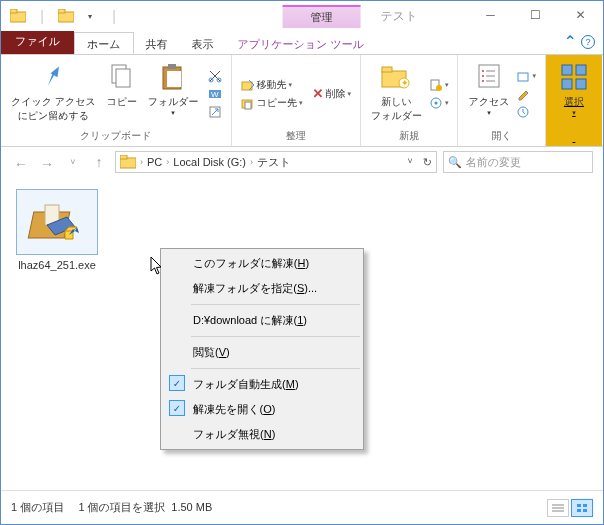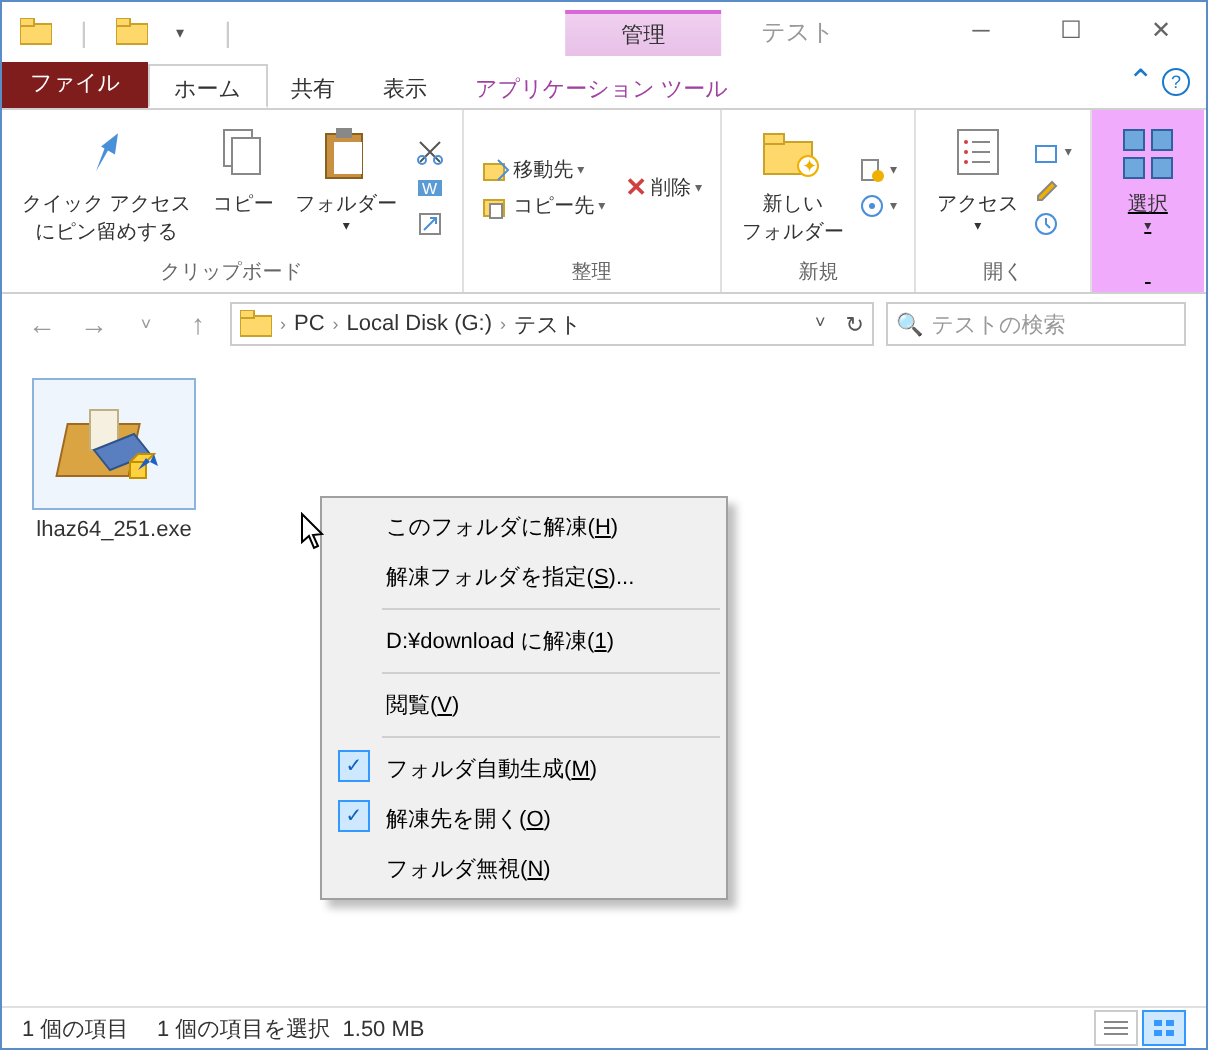--- a/index.html
+++ b/index.html
@@ -20,35 +20,35 @@
 .help-btn { margin-left: auto; padding: 3px 8px; color: #1979ca; display: flex; align-items: center; gap: 4px; }
 .ribbon { height: 92px; background: #fff; border-bottom: 1px solid #d0d0d0; display: flex; }
 .ribbon-group { border-right: 1px solid #e0e0e0; padding: 4px 6px 2px 6px; display: flex; flex-direction: column; justify-content: space-between; }
 .ribbon-group-label { font-size: 10px; color: #666; text-align: center; padding: 1px 0; }
 .ribbon-row { display: flex; flex: 1; }
 .big-btn { display: flex; flex-direction: column; align-items: center; justify-content: flex-start; padding: 2px 4px; font-size: 10px; color: #333; text-align: center; min-width: 44px; }
 .big-btn .ico { width: 32px; height: 32px; margin-bottom: 2px; }
 .sm-btn { font-size: 10px; color: #333; display: flex; align-items: center; padding: 1px 3px; gap: 2px; }
 .sm-btn .drop { font-size: 7px; color: #666; }
 .col { display: flex; flex-direction: column; justify-content: center; gap: 2px; }
-.selected-group { background: #f0abfc; text-decoration: underline; }
+.selected-group { background: #eab308; text-decoration: underline; }
 .addressbar { height: 30px; display: flex; align-items: center; padding: 3px 10px; gap: 6px; }
 .navarrow { width: 20px; height: 20px; color: #999; display: flex; align-items: center; justify-content: center; font-size: 14px; }
 .addr-box { flex: 1; height: 22px; border: 1px solid #ccc; display: flex; align-items: center; padding: 0 4px; font-size: 11px; color: #333; gap: 4px; }
 .crumb-sep { color: #888; font-size: 9px; }
 .search-box { width: 150px; height: 22px; border: 1px solid #ccc; display: flex; align-items: center; padding: 0 4px; font-size: 11px; color: #999; gap: 4px; }
 .content { flex: 1; background: #fff; position: relative; padding: 12px; }
 .file-item { width: 88px; text-align: center; }
 .file-thumb { width: 82px; height: 66px; border: 1px solid #8cb3dc; background: #eef5fc; display: flex; align-items: center; justify-content: center; margin: 0 auto 4px auto; position: relative; }
 .file-name { font-size: 11px; color: #333; }
 .context-menu { position: absolute; left: 160px; top: 248px; width: 204px; background: #f0f0f0; border: 1px solid #a0a0a0; box-shadow: 4px 4px 4px rgba(0,0,0,0.25); font-size: 11px; padding: 2px; }
 .menu-item { padding: 5px 8px 5px 30px; color: #000; position: relative; }
 .menu-sep { height: 1px; background: #d0d0d0; margin: 3px 1px 3px 28px; }
 .menu-check { position: absolute; left: 6px; top: 3px; width: 16px; height: 16px; border: 1px solid #3399ff; background: #cde8ff; display: flex; align-items: center; justify-content: center; color: #1060c0; font-size: 10px; }
-.statusbar { height: 21px; border-top: 1px solid #e0e0e0; display: flex; align-items: center; padding: 0 10px; font-size: 11px; color: #333; gap: 14px; }
+.statusbar { height: 34px; border-top: 1px solid #e0e0e0; display: flex; align-items: center; padding: 0 10px; font-size: 11px; color: #333; gap: 14px; }
 .status-right { margin-left: auto; display: flex; gap: 2px; }
 .view-btn { width: 22px; height: 18px; border: 1px solid #ccc; display: flex; align-items: center; justify-content: center; }
 .view-btn.active { border-color: #3399ff; background: #cde8ff; }
 .cursor { position: absolute; left: 150px; top: 256px; font-size: 16px; color: #000; }
 u { text-decoration: underline; }
 </style>
 </head>
 <body>
 
 <div class="window">
@@ -279,21 +279,21 @@
       <span>Local Disk (G:)</span>
       <span class="crumb-sep">›</span>
       <span>テスト</span>
       <span style="margin-left:auto;display:flex;gap:10px;color:#555">
         <span style="font-size:9px">˅</span>
         <span>↻</span>
       </span>
     </div>
     <div class="search-box">
       <span>🔍</span>
-      <span>テストの検索</span>
+      <span>名前の変更</span>
     </div>
   </div>
 
   <div class="content">
     <div class="file-item">
       <div class="file-thumb">
         <svg width="60" height="50">
           <rect x="10" y="15" width="36" height="26" fill="#d9a441" stroke="#a06820" transform="skewX(-12)"></rect>
           <rect x="18" y="8" width="14" height="20" fill="#f5f0e0" stroke="#c0b080"></rect>
           <path d="M20 28 L40 20 L48 30 L28 38 Z" fill="#5a7fc0" stroke="#30548a"></path>

